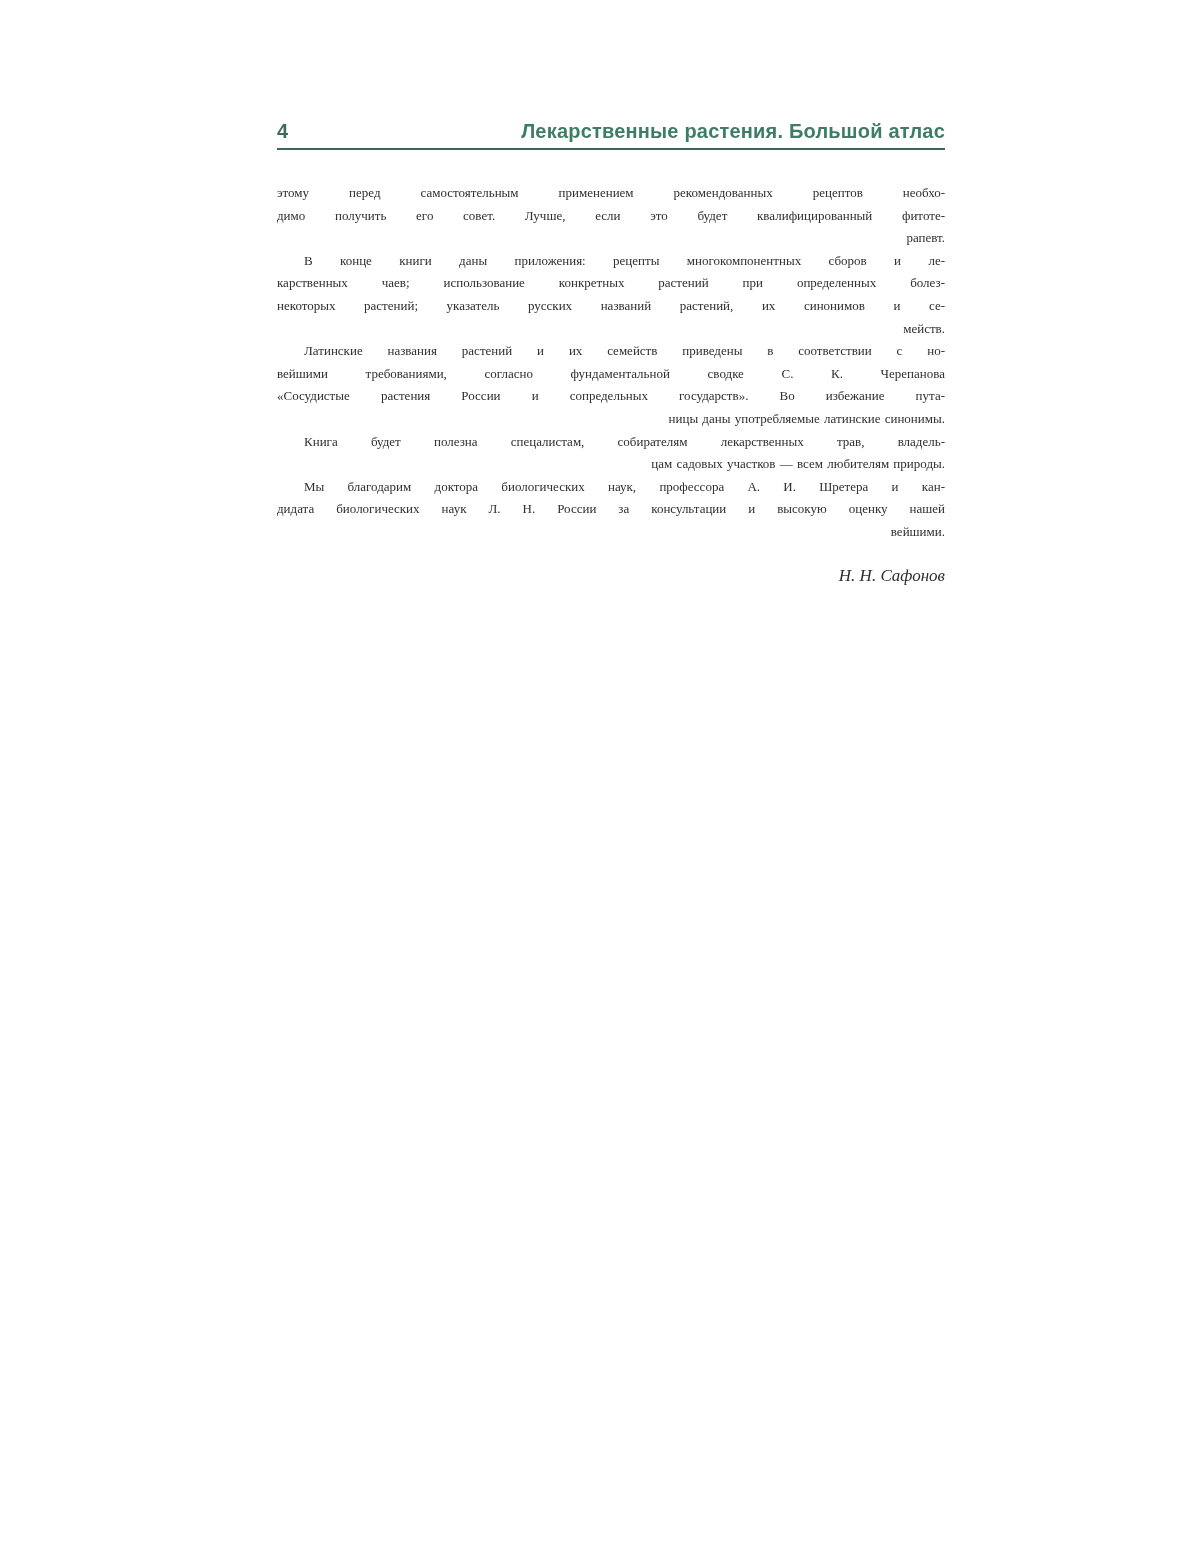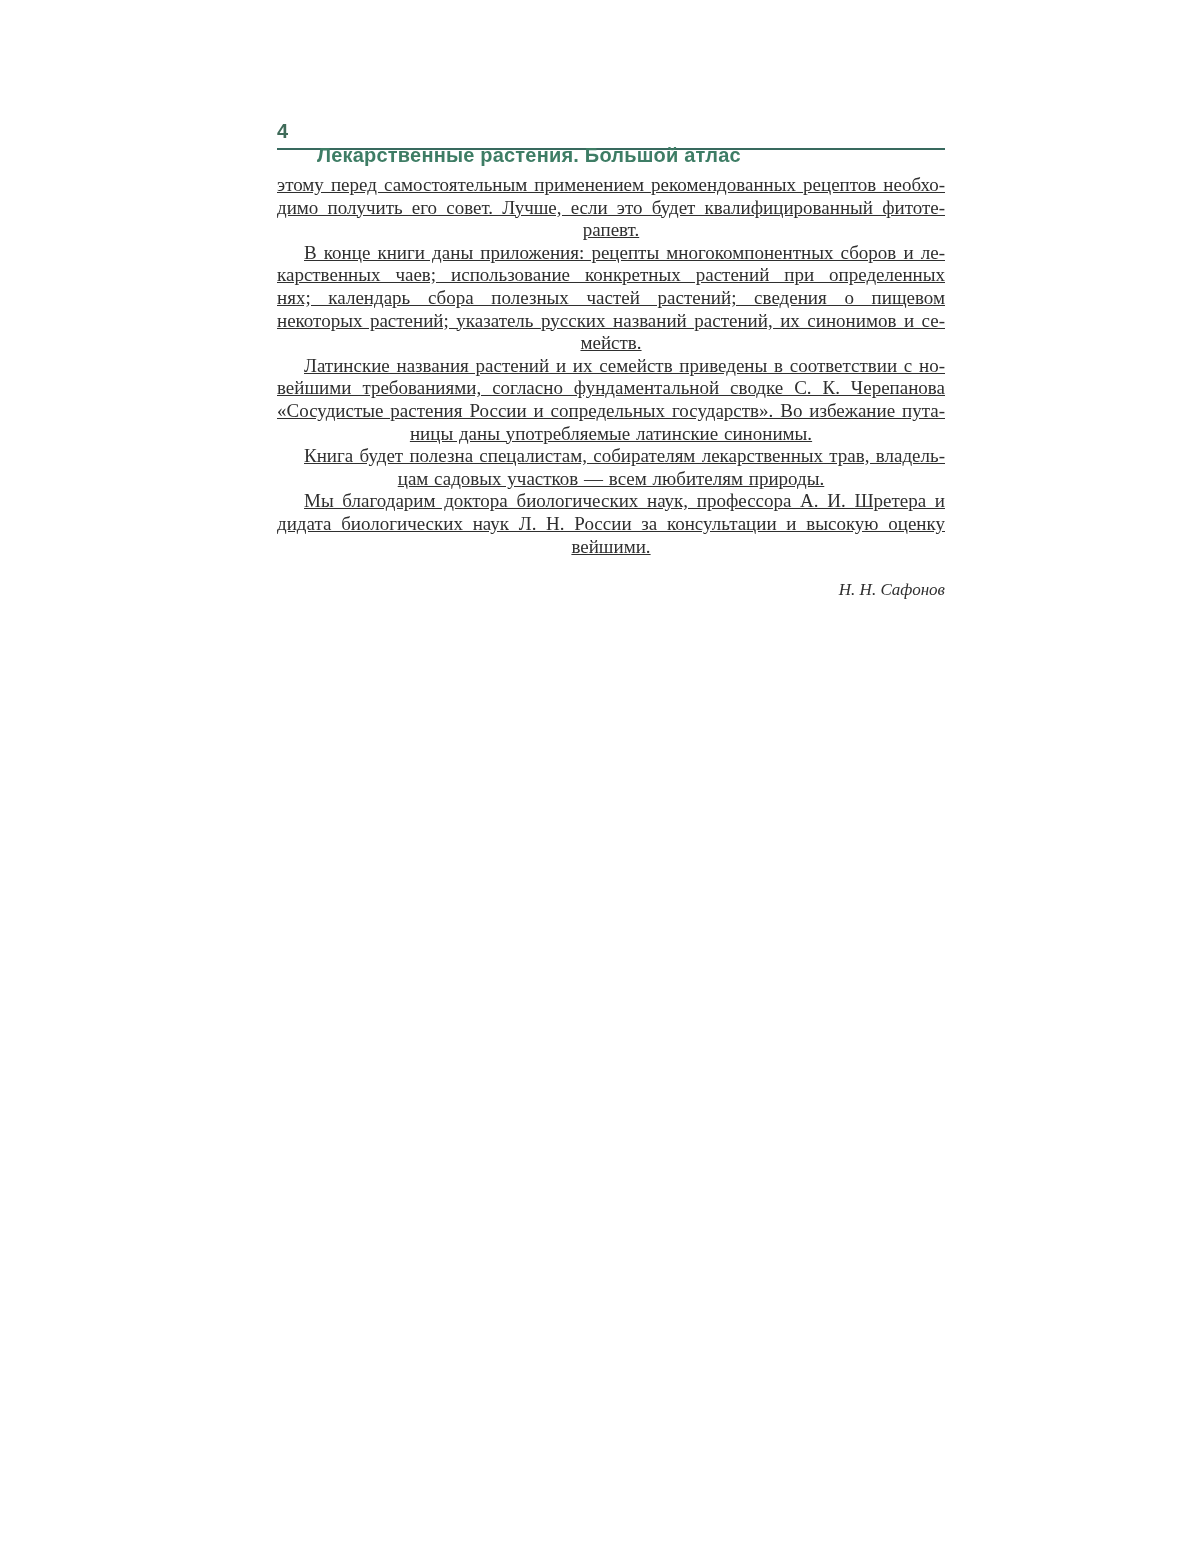--- a/index.html
+++ b/index.html
@@ -30,50 +30,48 @@
     position: absolute;
     left: 0;
     top: 0;
     font-size: 20px;
     color: var(--page-number-color, #3f6b59);
     letter-spacing: 0.5px;
   }
   .page-title {
     position: absolute;
     left: 0;
-    right: 8px;
+    right: 0;
     top: 0;
-    text-align: left;
+    text-align: right;
     padding-left: 40px;
     font-size: 20px;
     color: var(--title-color, #3e7d65);
     letter-spacing: 0.2px;
-    margin-top: 24px;
   }
   .header-rule {
     margin-top: 2px;
     height: 2px;
     background: var(--rule-color, #38695e);
     border: none;
   }
   .body-text {
-    margin-top: 24px;
+    margin-top: 32px;
     font-family: "Liberation Serif", serif;
-    font-size: 19px;
+    font-size: 13px;
     color: var(--body-color, #2f2f2f);
-    text-decoration: underline;
   }
   .para {
     margin: 0;
   }
   .pline {
     line-height: 22.6px;
     height: 22.6px;
     overflow: hidden;
-    text-align: center;
+    text-align: right;
     word-spacing: 1px;
   }
   .pline.just {
     text-align: justify;
   }
   .pline.just::after {
     content: "";
     display: inline-block;
     width: 100%;
     height: 0;
@@ -106,21 +104,20 @@
 
     <div class="body-text">
         <div class="para">
           <div class="pline just">этому перед самостоятельным применением рекомендованных рецептов необхо-</div>
           <div class="pline just">димо получить его совет. Лучше, если это будет квалифицированный фитоте-</div>
           <div class="pline">рапевт.</div>
         </div>
         <div class="para">
           <div class="pline just indent">В конце книги даны приложения: рецепты многокомпонентных сборов и ле-</div>
           <div class="pline just">карственных чаев; использование конкретных растений при определенных болез-</div>
-          <div class="pline just">нях; календарь сбора полезных частей растений; сведения о пищевом применении</div>
           <div class="pline just">некоторых растений; указатель русских названий растений, их синонимов и се-</div>
           <div class="pline">мейств.</div>
         </div>
         <div class="para">
           <div class="pline just indent">Латинские названия растений и их семейств приведены в соответствии с но-</div>
           <div class="pline just">вейшими требованиями, согласно фундаментальной сводке С. К. Черепанова</div>
           <div class="pline just">«Сосудистые растения России и сопредельных государств». Во избежание пута-</div>
           <div class="pline">ницы даны употребляемые латинские синонимы.</div>
         </div>
         <div class="para">

